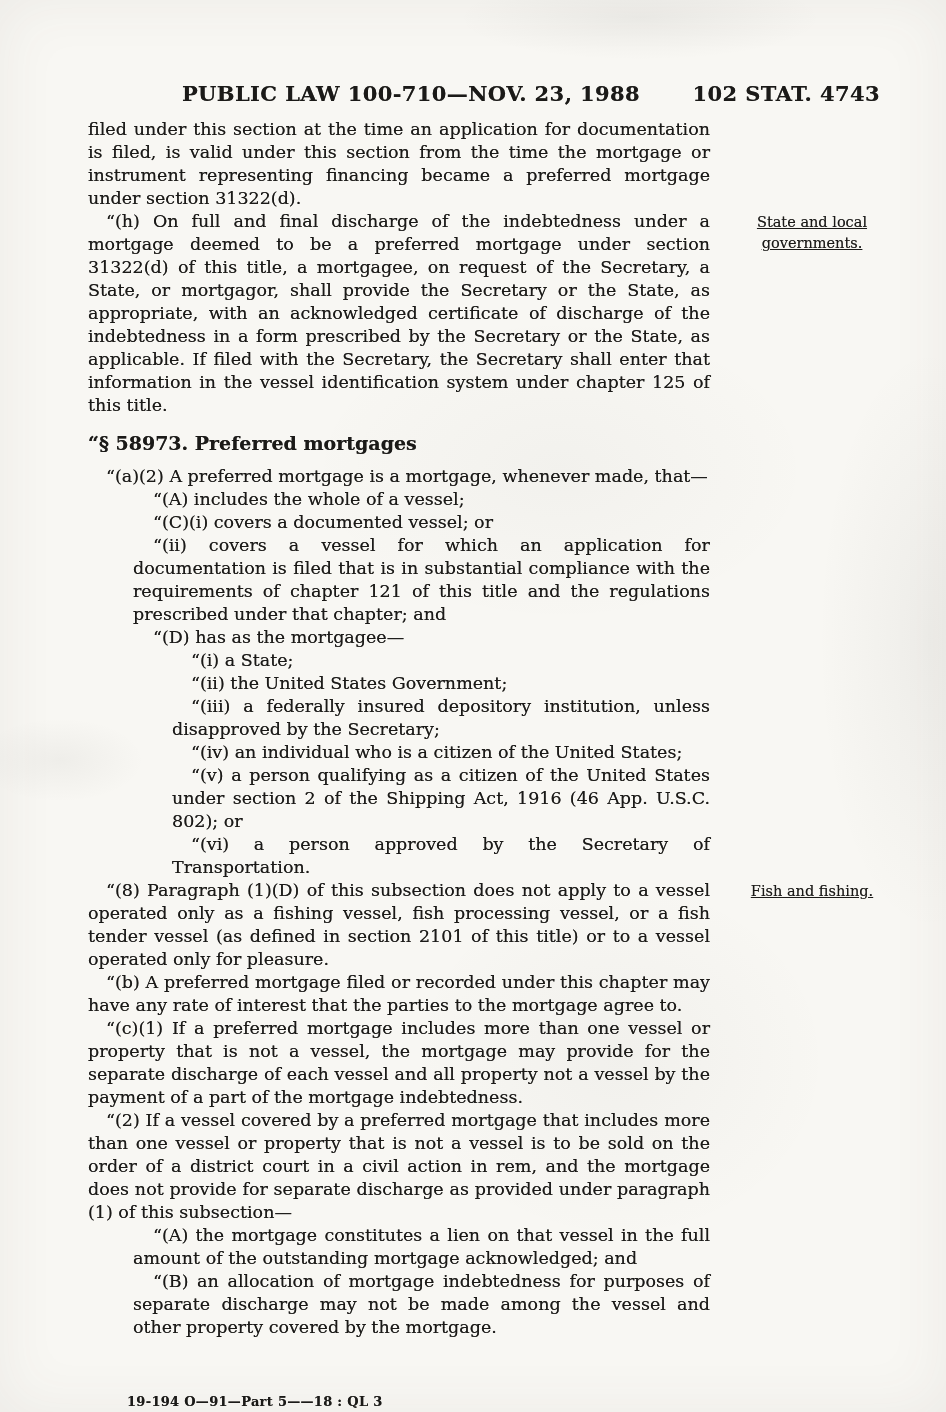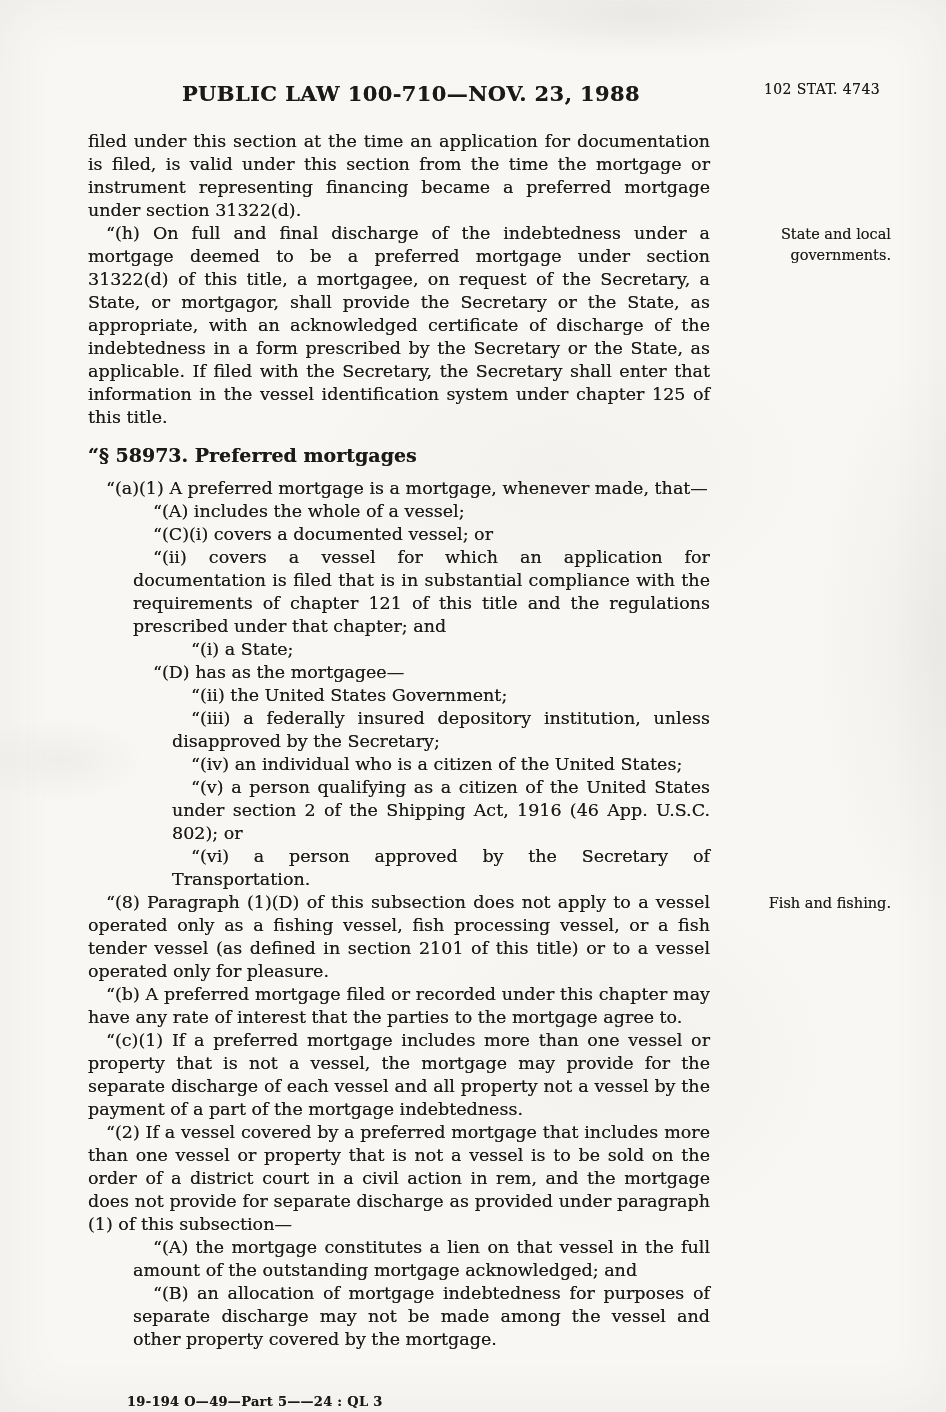--- a/index.html
+++ b/index.html
@@ -45,29 +45,29 @@
     font-size: 21px;
     font-weight: bold;
     letter-spacing: 0.4px;
     white-space: nowrap;
     text-shadow: 0 0 0.6px rgba(27,26,24,0.65);
   }
   .stat-ref {
     position: absolute;
     top: 0;
     right: 66px;
-    font-size: 14px;
-    font-weight: normal;
+    font-size: 21px;
+    font-weight: bold;
     letter-spacing: 0.4px;
     white-space: nowrap;
     text-shadow: 0 0 0.6px rgba(27,26,24,0.65);
   }
   .bodycol {
     position: absolute;
-    top: 130px;
+    top: 118px;
     left: 88px;
     width: 622px;
   }
   .para {
     margin: 0;
     font-size: 17.5px;
     line-height: 23px;
     text-align: justify;
     text-shadow: 0 0 0.6px rgba(27,26,24,0.7);
   }
@@ -82,22 +82,23 @@
     text-shadow: 0 0 0.6px rgba(27,26,24,0.65);
   }
   .pwrap { position: relative; }
   .mnote {
     position: absolute;
     top: 2px;
     left: 645px;
     width: 158px;
     font-size: 14.5px;
     line-height: 21px;
-    text-align: right;
+    text-align: center;
     text-shadow: 0 0 0.5px rgba(27,26,24,0.55);
+    text-decoration: underline;
   }
   .pagefoot {
     position: absolute;
     top: 1394px;
     left: 127px;
     font-size: 13px;
     font-weight: bold;
     letter-spacing: 0.3px;
     white-space: nowrap;
     text-shadow: 0 0 0.5px rgba(27,26,24,0.6);
@@ -117,40 +118,40 @@
   <main class="bodycol">
     <p class="para cont">filed under this section at the time an application for documentation is filed, is valid under this section from the time the mortgage or instrument representing financing became a preferred mortgage under section 31322(d).</p>
 
     <div class="pwrap">
       <p class="para ind">“(h) On full and final discharge of the indebtedness under a mortgage deemed to be a preferred mortgage under section 31322(d) of this title, a mortgagee, on request of the Secretary, a State, or mortgagor, shall provide the Secretary or the State, as appropriate, with an acknowledged certificate of discharge of the indebtedness in a form prescribed by the Secretary or the State, as applicable. If filed with the Secretary, the Secretary shall enter that information in the vessel identification system under chapter 125 of this title.</p>
       <aside class="mnote">State and local governments.</aside>
     </div>
 
     <h2 class="sechead">“§ 58973. Preferred mortgages</h2>
 
-    <p class="para ind">“(a)(1) A preferred mortgage is a mortgage, whenever made, that—</p>
+    <p class="para ind">“(a)(2) A preferred mortgage is a mortgage, whenever made, that—</p>
     <p class="para sub1">“(A) includes the whole of a vessel;</p>
     <p class="para sub1">“(C)(i) covers a documented vessel; or</p>
     <p class="para sub1">“(ii) covers a vessel for which an application for documentation is filed that is in substantial compliance with the requirements of chapter 121 of this title and the regulations prescribed under that chapter; and</p>
+    <p class="para sub1">“(D) has as the mortgagee—</p>
     <p class="para sub2">“(i) a State;</p>
-    <p class="para sub1">“(D) has as the mortgagee—</p>
     <p class="para sub2">“(ii) the United States Government;</p>
     <p class="para sub2">“(iii) a federally insured depository institution, unless disapproved by the Secretary;</p>
     <p class="para sub2">“(iv) an individual who is a citizen of the United States;</p>
     <p class="para sub2">“(v) a person qualifying as a citizen of the United States under section 2 of the Shipping Act, 1916 (46 App. U.S.C. 802); or</p>
     <p class="para sub2">“(vi) a person approved by the Secretary of Transportation.</p>
 
     <div class="pwrap">
       <p class="para ind">“(8) Paragraph (1)(D) of this subsection does not apply to a vessel operated only as a fishing vessel, fish processing vessel, or a fish tender vessel (as defined in section 2101 of this title) or to a vessel operated only for pleasure.</p>
       <aside class="mnote">Fish and fishing.</aside>
     </div>
 
     <p class="para ind">“(b) A preferred mortgage filed or recorded under this chapter may have any rate of interest that the parties to the mortgage agree to.</p>
     <p class="para ind">“(c)(1) If a preferred mortgage includes more than one vessel or property that is not a vessel, the mortgage may provide for the separate discharge of each vessel and all property not a vessel by the payment of a part of the mortgage indebtedness.</p>
     <p class="para ind">“(2) If a vessel covered by a preferred mortgage that includes more than one vessel or property that is not a vessel is to be sold on the order of a district court in a civil action in rem, and the mortgage does not provide for separate discharge as provided under paragraph (1) of this subsection—</p>
     <p class="para sub1">“(A) the mortgage constitutes a lien on that vessel in the full amount of the outstanding mortgage acknowledged; and</p>
     <p class="para sub1">“(B) an allocation of mortgage indebtedness for purposes of separate discharge may not be made among the vessel and other property covered by the mortgage.</p>
   </main>
 
   <footer class="pagefoot">
-    <span>19-194 O—49—Part 5——24 : QL 3</span>
+    <span>19-194 O—91—Part 5——18 : QL 3</span>
   </footer>
 </div>
 
 </body></html>

